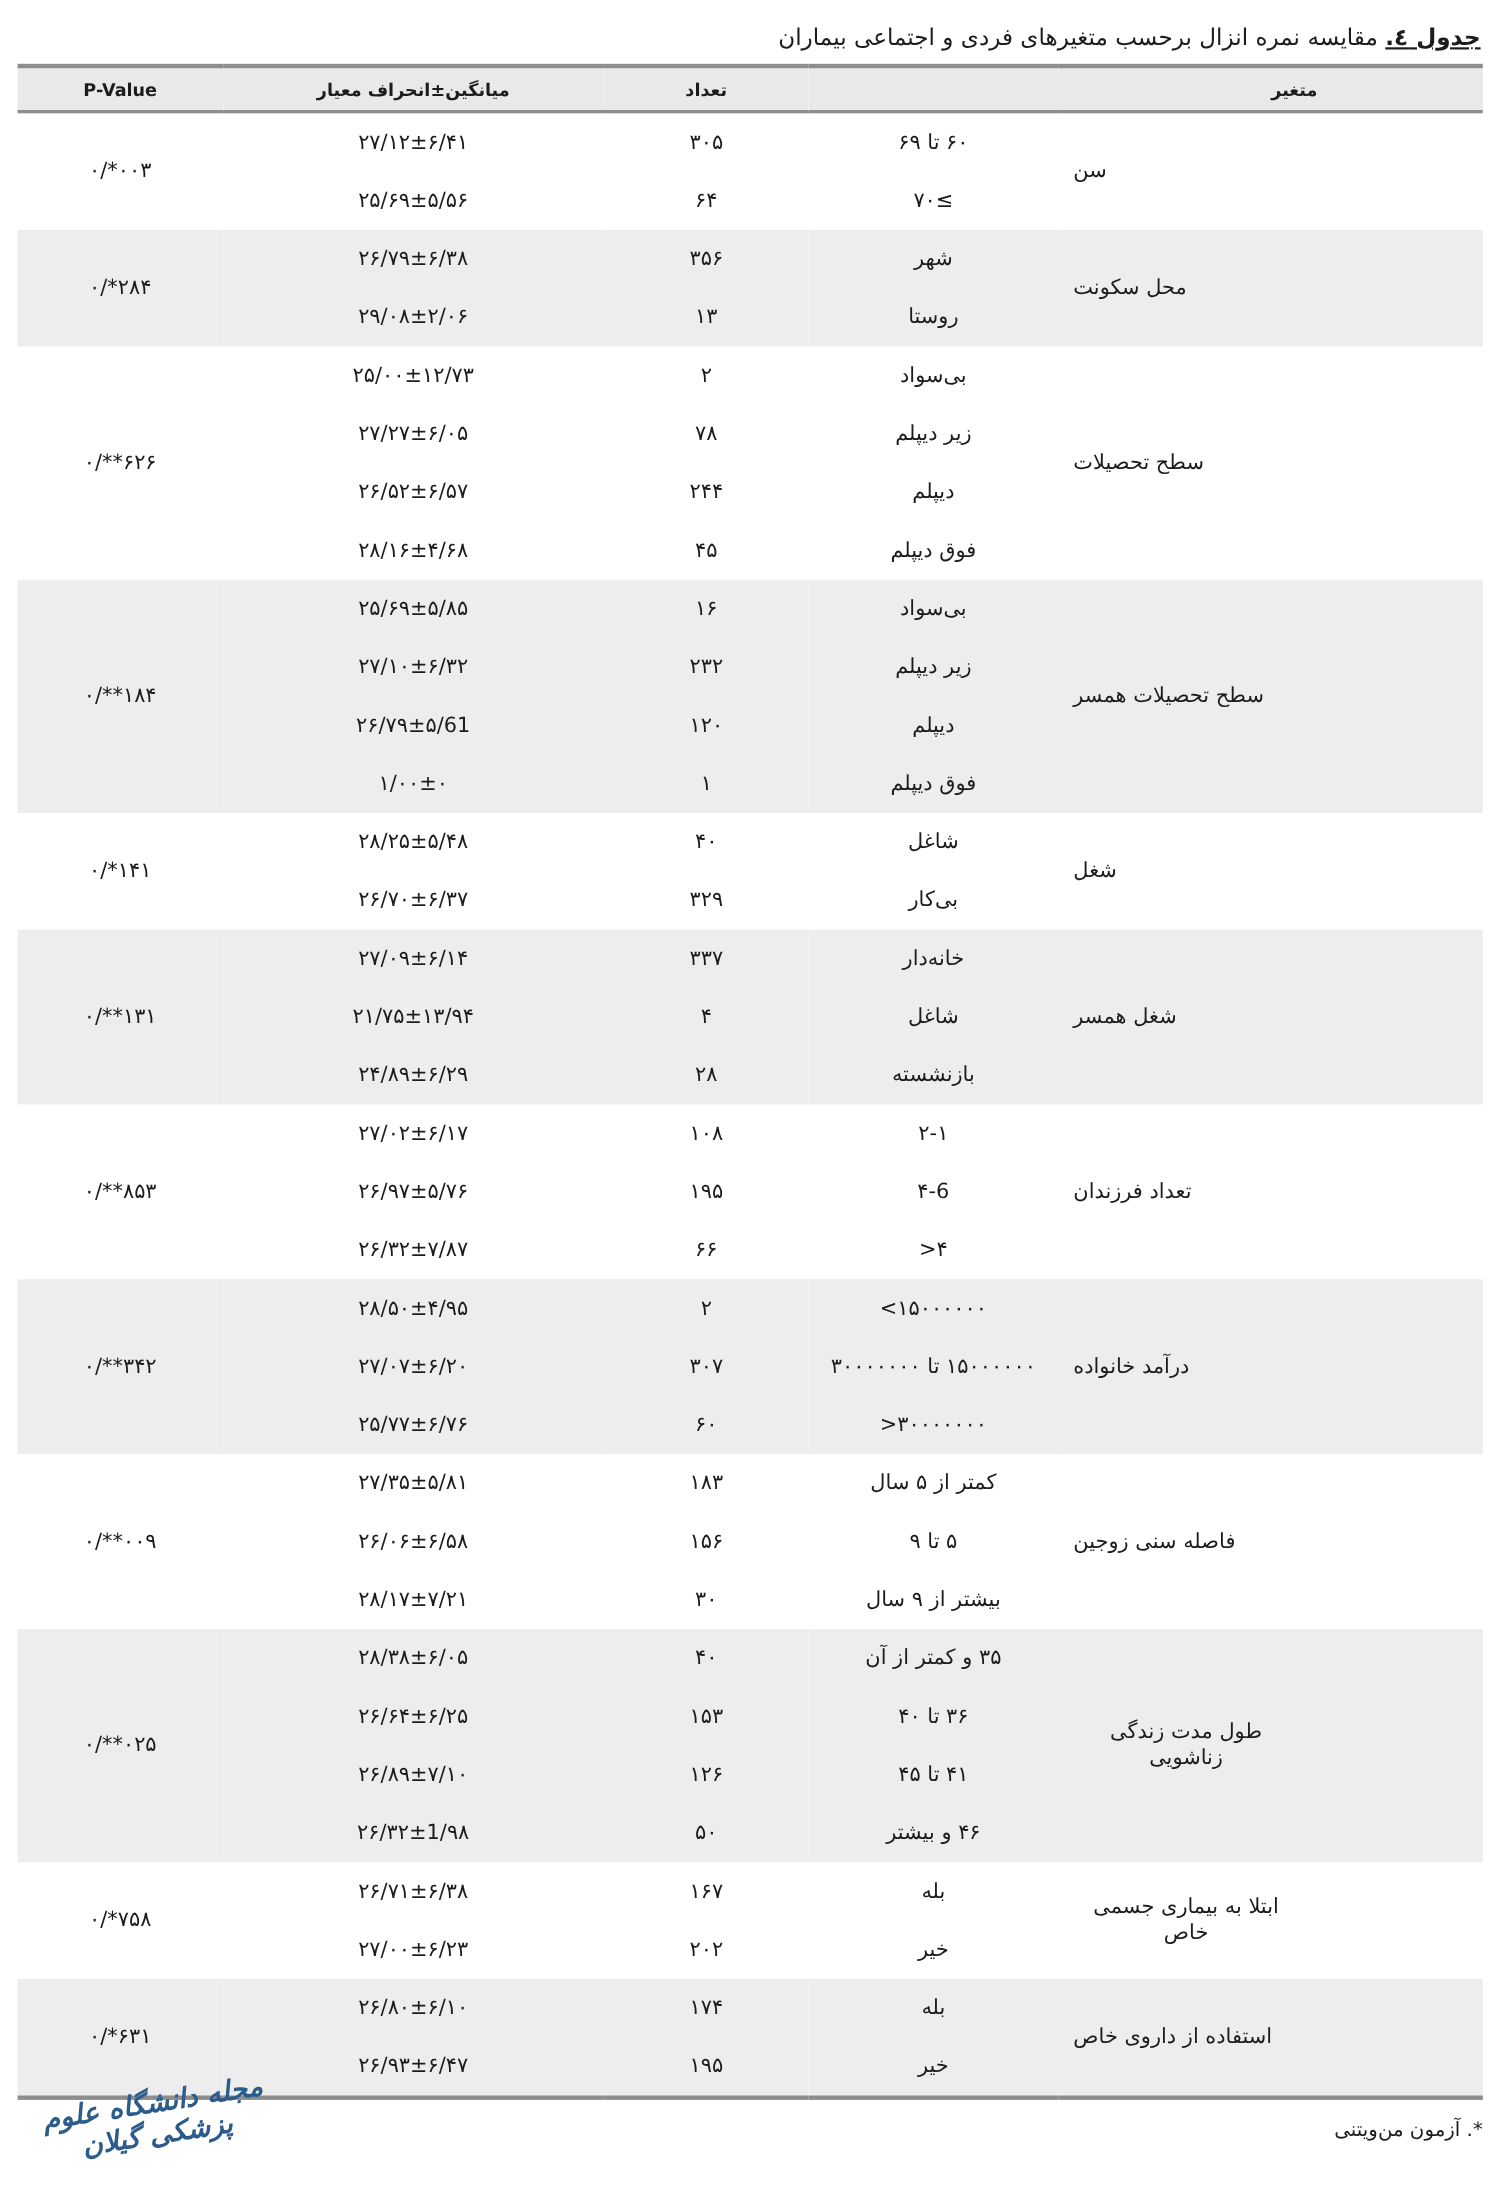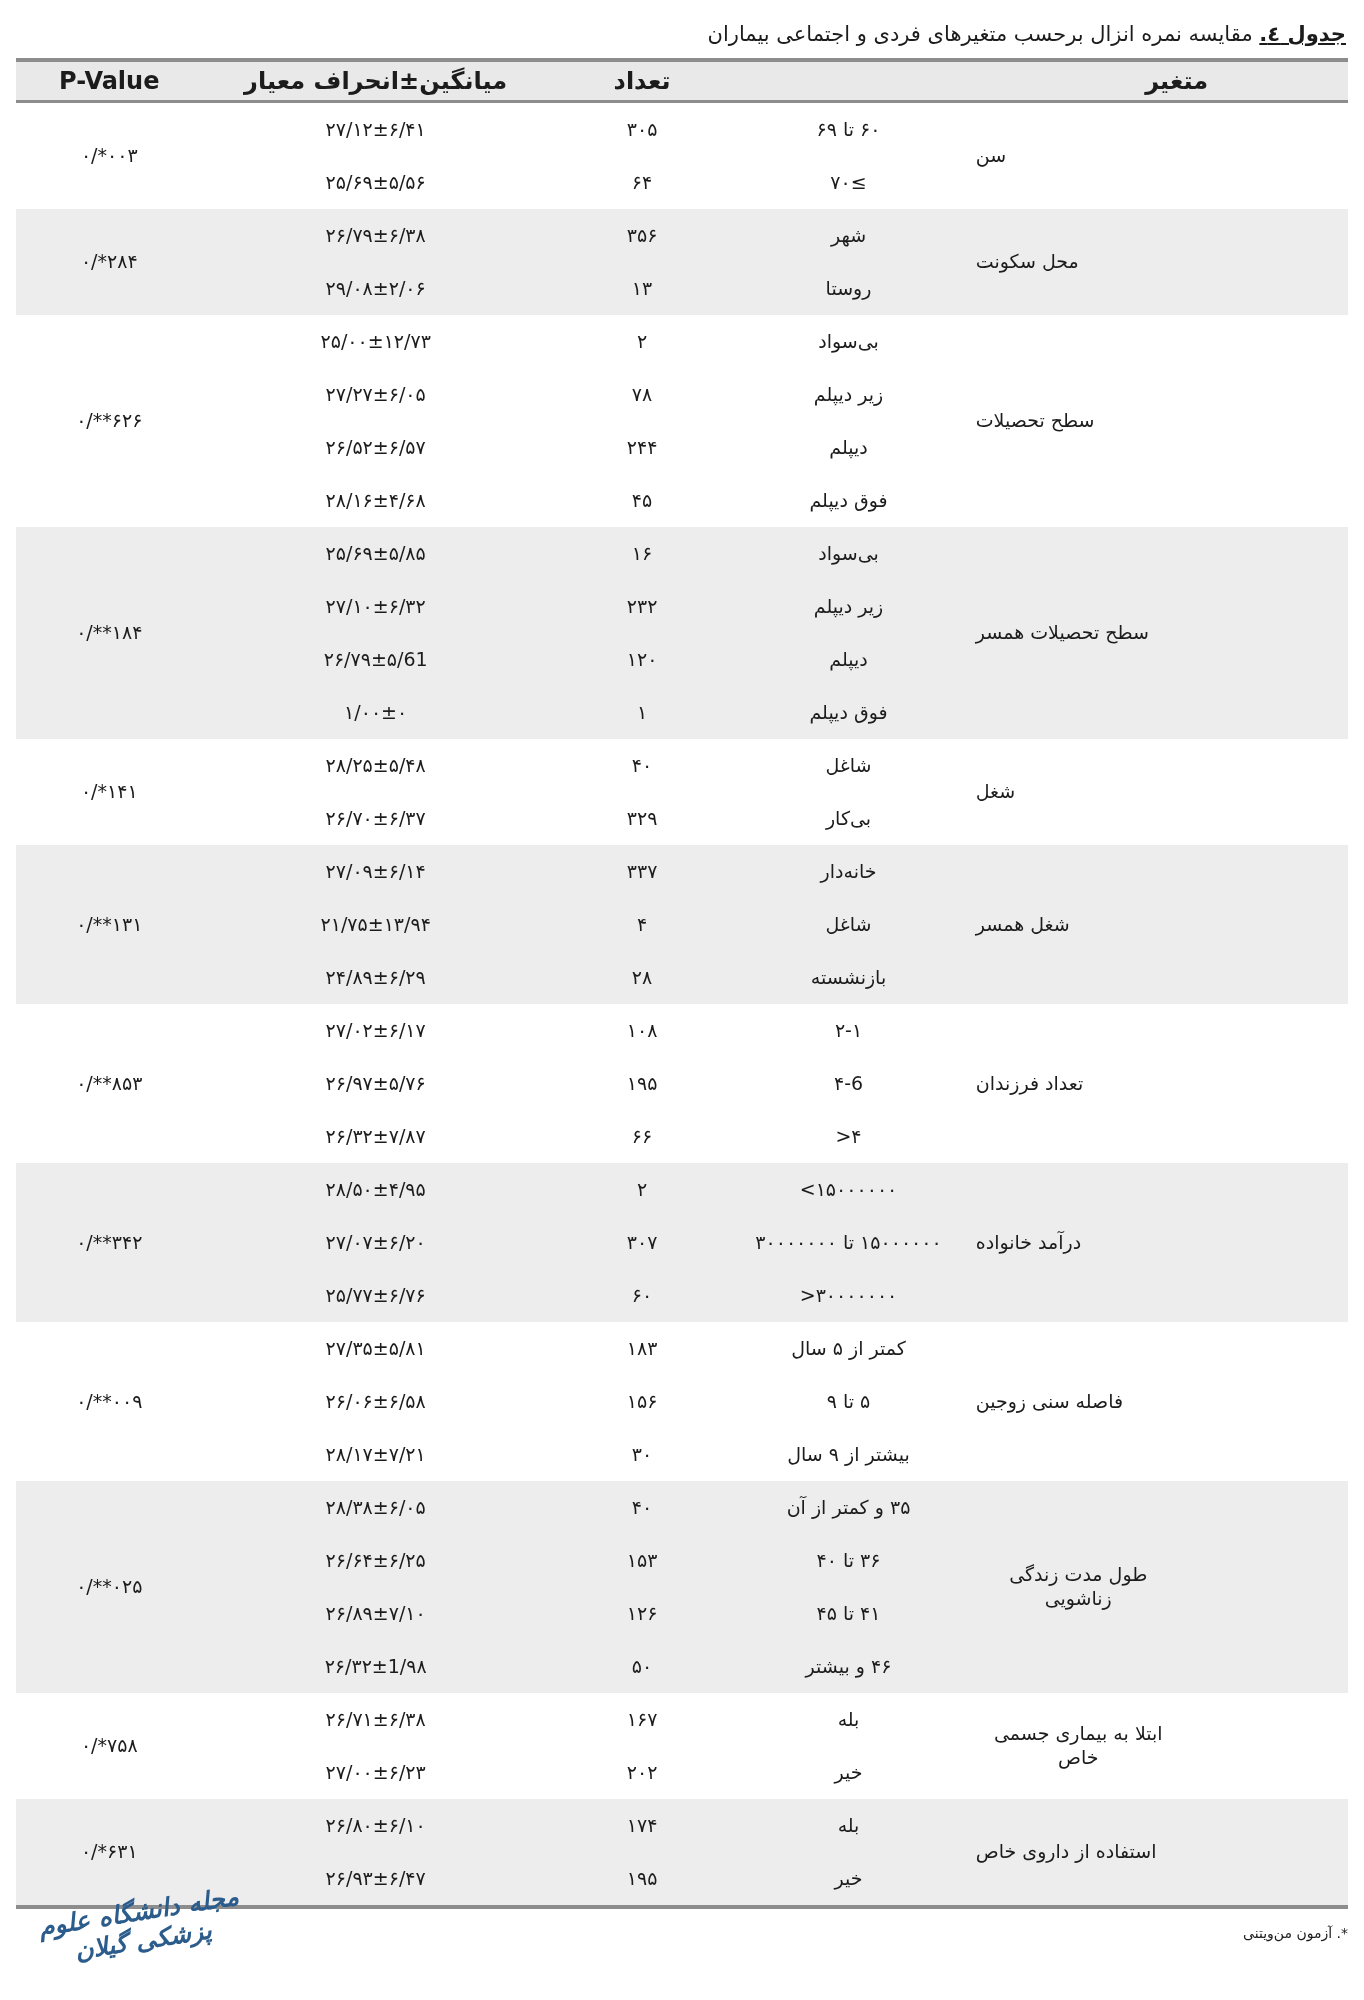--- a/index.html
+++ b/index.html
@@ -10,33 +10,33 @@
   }
   .page{position:absolute;inset:0;padding:14px 16px 0 16px;box-sizing:border-box;}
   .title{direction:rtl;text-align:right;font-size:21px;margin:8px 2px 12px 0;}
   .title .tbold{font-weight:bold;text-decoration:underline;}
   table.main{
     width:100%;border-collapse:collapse;direction:rtl;table-layout:fixed;
     border-top:4px solid #8d8d8d;border-bottom:4px solid #8d8d8d;
   }
   thead th{
     background:#e9e9e9;border-bottom:3px solid #8d8d8d;height:38px;
-    font-weight:bold;font-size:24px;text-align:center;padding:0;
+    font-weight:bold;font-size:16px;text-align:center;padding:0;
   }
   th.var-h{padding-left:270px;}
   tbody td{
     height:53px;text-align:center;vertical-align:middle;
     font-size:19px;padding:0;line-height:1.25;
   }
   tr.shaded td{background:#ededed;}
   td.group{text-align:left;padding-left:14px;}
   .gname{display:inline-block;max-width:205px;text-align:center;}
   .num{direction:ltr;unicode-bidi:isolate;white-space:nowrap;}
   .lbl{white-space:nowrap;}
-  .footnotes{direction:rtl;text-align:right;font-size:14px;margin-top:10px;line-height:2.0;}
+  .footnotes{direction:rtl;text-align:right;font-size:18px;margin-top:10px;line-height:2.0;}
   .logo{
     position:absolute;left:26px;top:1898px;width:230px;
     color:#2b5c8c;font-family:"DejaVu Serif","Liberation Serif",serif;
     font-style:italic;font-weight:bold;font-size:25px;line-height:1.15;
     transform:rotate(-9deg);direction:rtl;text-align:center;
   }
 </style>
 </head>
 <body>
 

